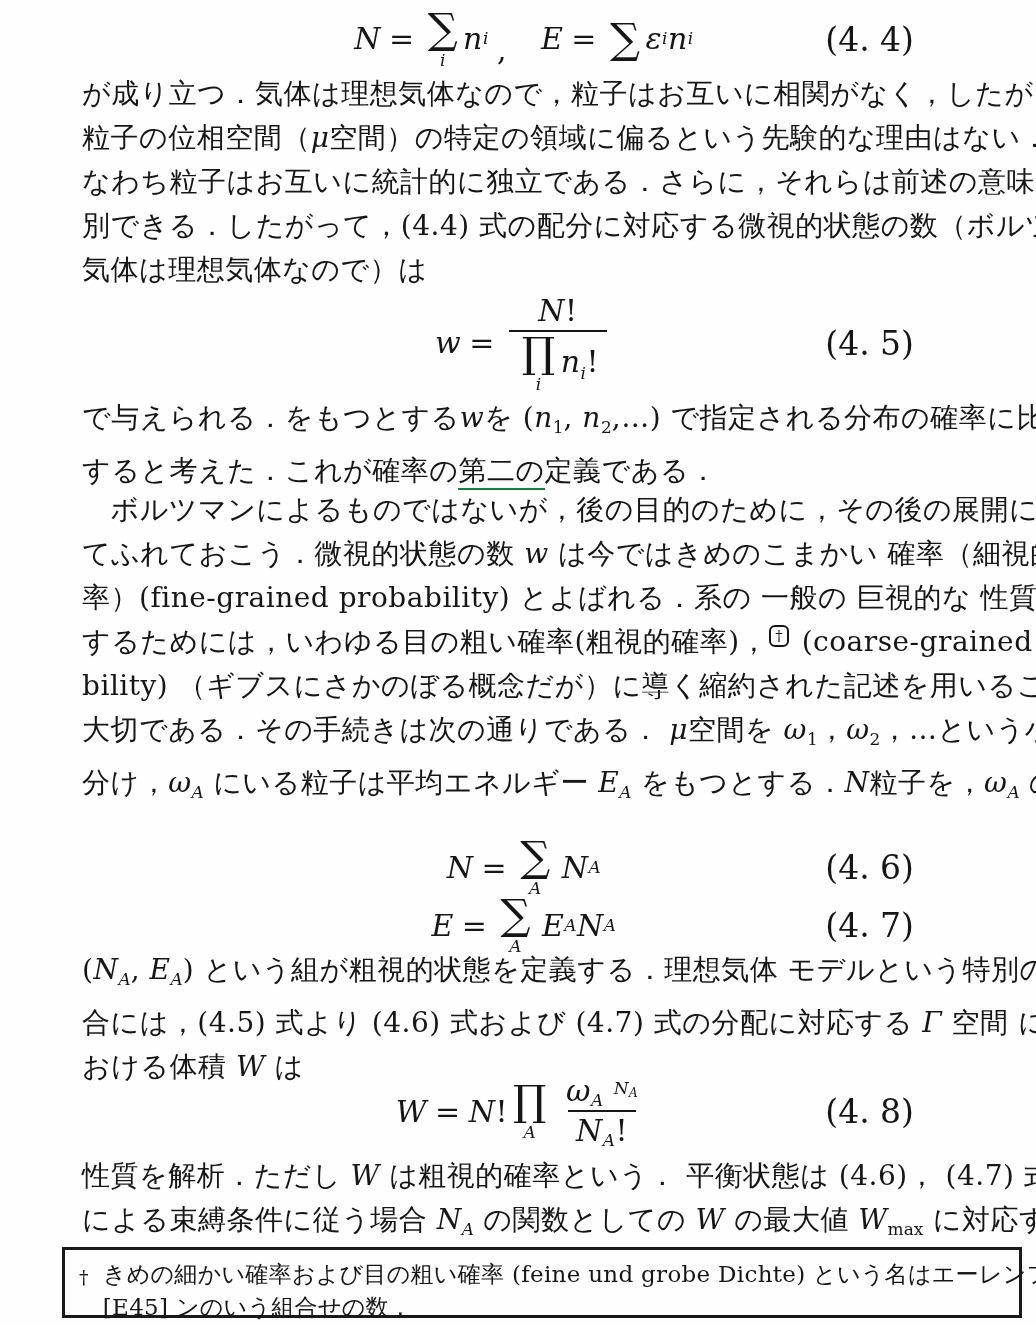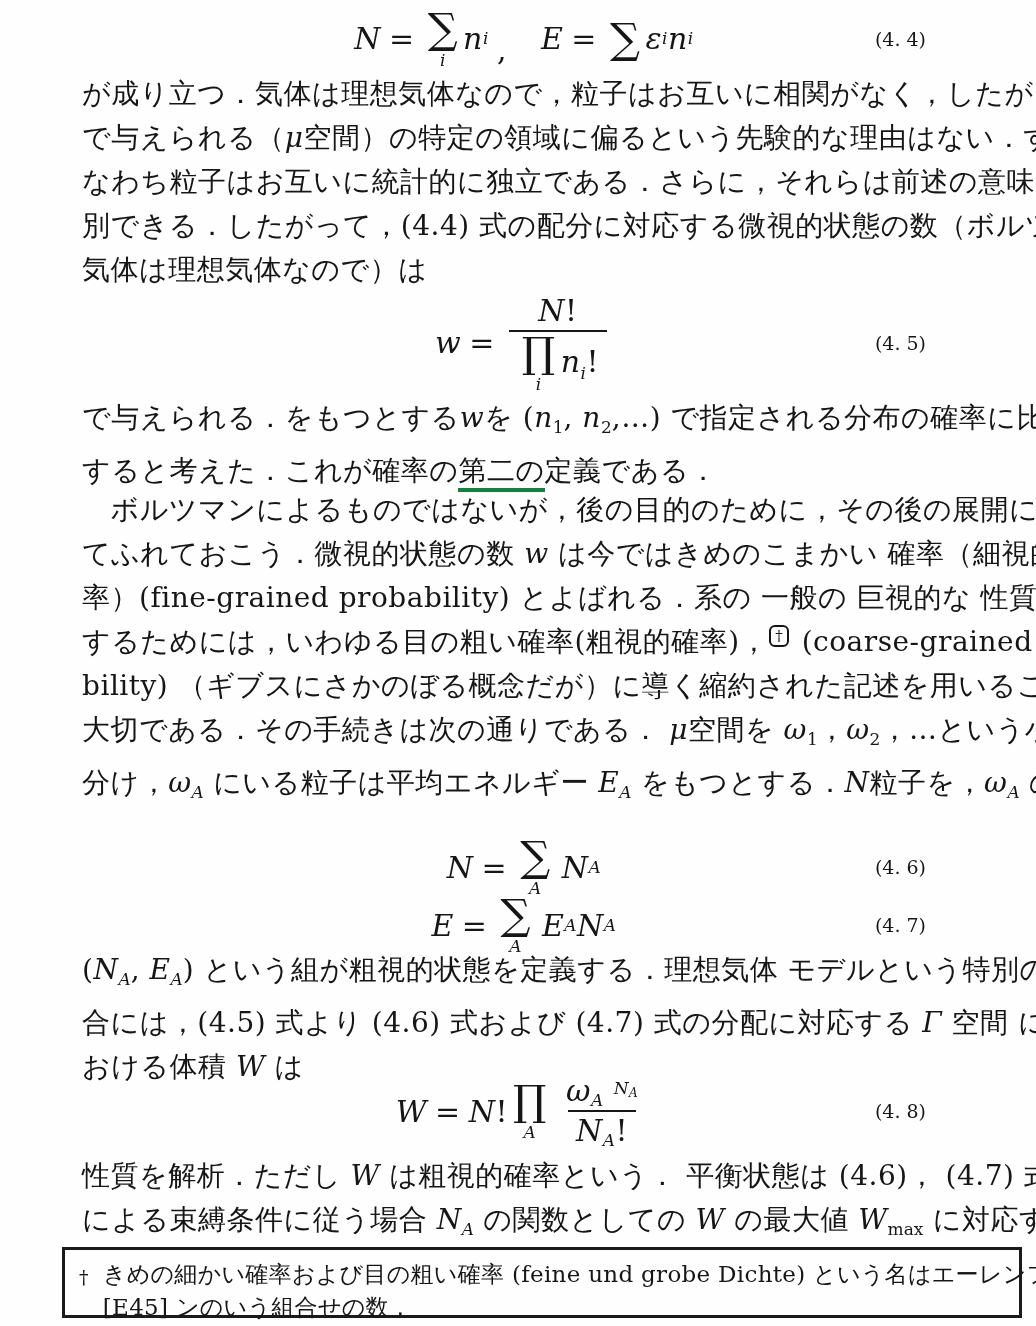--- a/index.html
+++ b/index.html
@@ -9,42 +9,42 @@
     font-family:"DejaVu Serif","Liberation Serif",serif;
     overflow:hidden;
   }
   
   .para{position:absolute;left:82px;width:884px;font-size:28px;line-height:44px;letter-spacing:.5px;}
   .tline{white-space:nowrap;}
   .seg-rm{font-style:normal;}
   .seg-it{font-style:italic;}
   .seg-isub{font-style:italic;font-size:17px;vertical-align:-6px;letter-spacing:0;}
   .seg-rsub{font-style:normal;font-size:17px;vertical-align:-6px;letter-spacing:0;}
-  .seg-u{border-bottom:4px solid #15803d;padding-bottom:1px;}
+  .seg-u{border-bottom:2px solid #15803d;padding-bottom:1px;}
   .seg-dag{
     display:inline-block;border:2px solid #161616;border-radius:6px;
     font-size:15px;line-height:1;padding:2px 4px 1px;vertical-align:10px;margin:0 3px 0 1px;
   }
   
   .eqrow{position:absolute;left:82px;width:884px;display:flex;align-items:center;justify-content:center;}
   .eqbody{display:inline-flex;align-items:center;font-size:30px;letter-spacing:.5px;}
   .m-it{font-style:italic;}
   .m-rm{font-style:normal;}
   .m-eq{margin:0 8px;}
   .bigop{display:inline-flex;flex-direction:column;align-items:center;line-height:1;margin:0 5px;}
   .bigop .op{font-size:42px;line-height:.95;}
   .bigop .lim{font-size:17px;font-style:italic;margin-top:3px;}
   sub.msub{font-size:17px;font-style:italic;line-height:1;vertical-align:-7px;}
   .frac{display:inline-flex;flex-direction:column;align-items:center;margin:0 6px;}
   .frac .num,.frac .den{line-height:1.2;padding:1px 8px;display:inline-flex;align-items:flex-end;justify-content:center;}
   .frac .den{border-top:2px solid #161616;}
   .subsup{display:inline-flex;flex-direction:column;align-items:flex-start;line-height:1;margin-left:4px;vertical-align:2px;justify-content:flex-end;}
   .subsup .sup{font-size:17px;font-style:italic;margin-bottom:10px;margin-left:6px;}
   .subsup .sup sub, .num .sup sub{font-size:12px;font-style:italic;vertical-align:-3px;}
-  .eqno{position:absolute;right:40px;font-size:19px;font-style:normal;}
+  .eqno{position:absolute;right:52px;font-size:33px;font-style:normal;}
   .mcomma{font-size:30px;align-self:flex-end;margin:0 34px 2px 8px;}
   .gap-sm{width:6px;display:inline-block;}
   
   .footnote{
     position:absolute;left:62px;top:1247px;width:960px;height:71px;box-sizing:border-box;
     border:3px solid #1a1a1a;background:#fefefe;
     padding:8px 14px 8px 14px;display:flex;gap:14px;
     font-size:23px;line-height:33px;letter-spacing:.3px;
   }
   .footnote .marker{font-size:19px;padding-top:3px;}
@@ -74,21 +74,21 @@
         <span class="m-it">ε</span>
         <sub class="msub">i</sub>
         <span class="m-it">n</span>
         <sub class="msub">i</sub>
     </span>
     <span class="eqno">(4. 4)</span>
   </div>
 
   <div class="para" style="top:72px;">
       <div class="tline"><span class="seg-rm">が成り立つ．気体は理想気体なので，粒子はお互いに相関がなく，したがって</span></div>
-      <div class="tline"><span class="seg-rm">で与えられる（</span><span class="seg-it">μ</span><span class="seg-rm">空間）の特定の領域に偏るという先験的な理由はない．す</span></div>
+      <div class="tline"><span class="seg-rm">粒子の位相空間（</span><span class="seg-it">μ</span><span class="seg-rm">空間）の特定の領域に偏るという先験的な理由はない．す</span></div>
       <div class="tline"><span class="seg-rm">なわち粒子はお互いに統計的に独立である．さらに，それらは前述の意味で識</span></div>
       <div class="tline"><span class="seg-rm">別できる．したがって，(4.4) 式の配分に対応する微視的状態の数（ボルツマ</span></div>
       <div class="tline"><span class="seg-rm">気体は理想気体なので）は</span></div>
     </div>
 
   <div class="eqrow" style="top:292px;height:102px;">
     <span class="eqbody">
       <span class="m-it">w</span>
         <span class="m-rm m-eq">=</span>
         <span class="frac">

